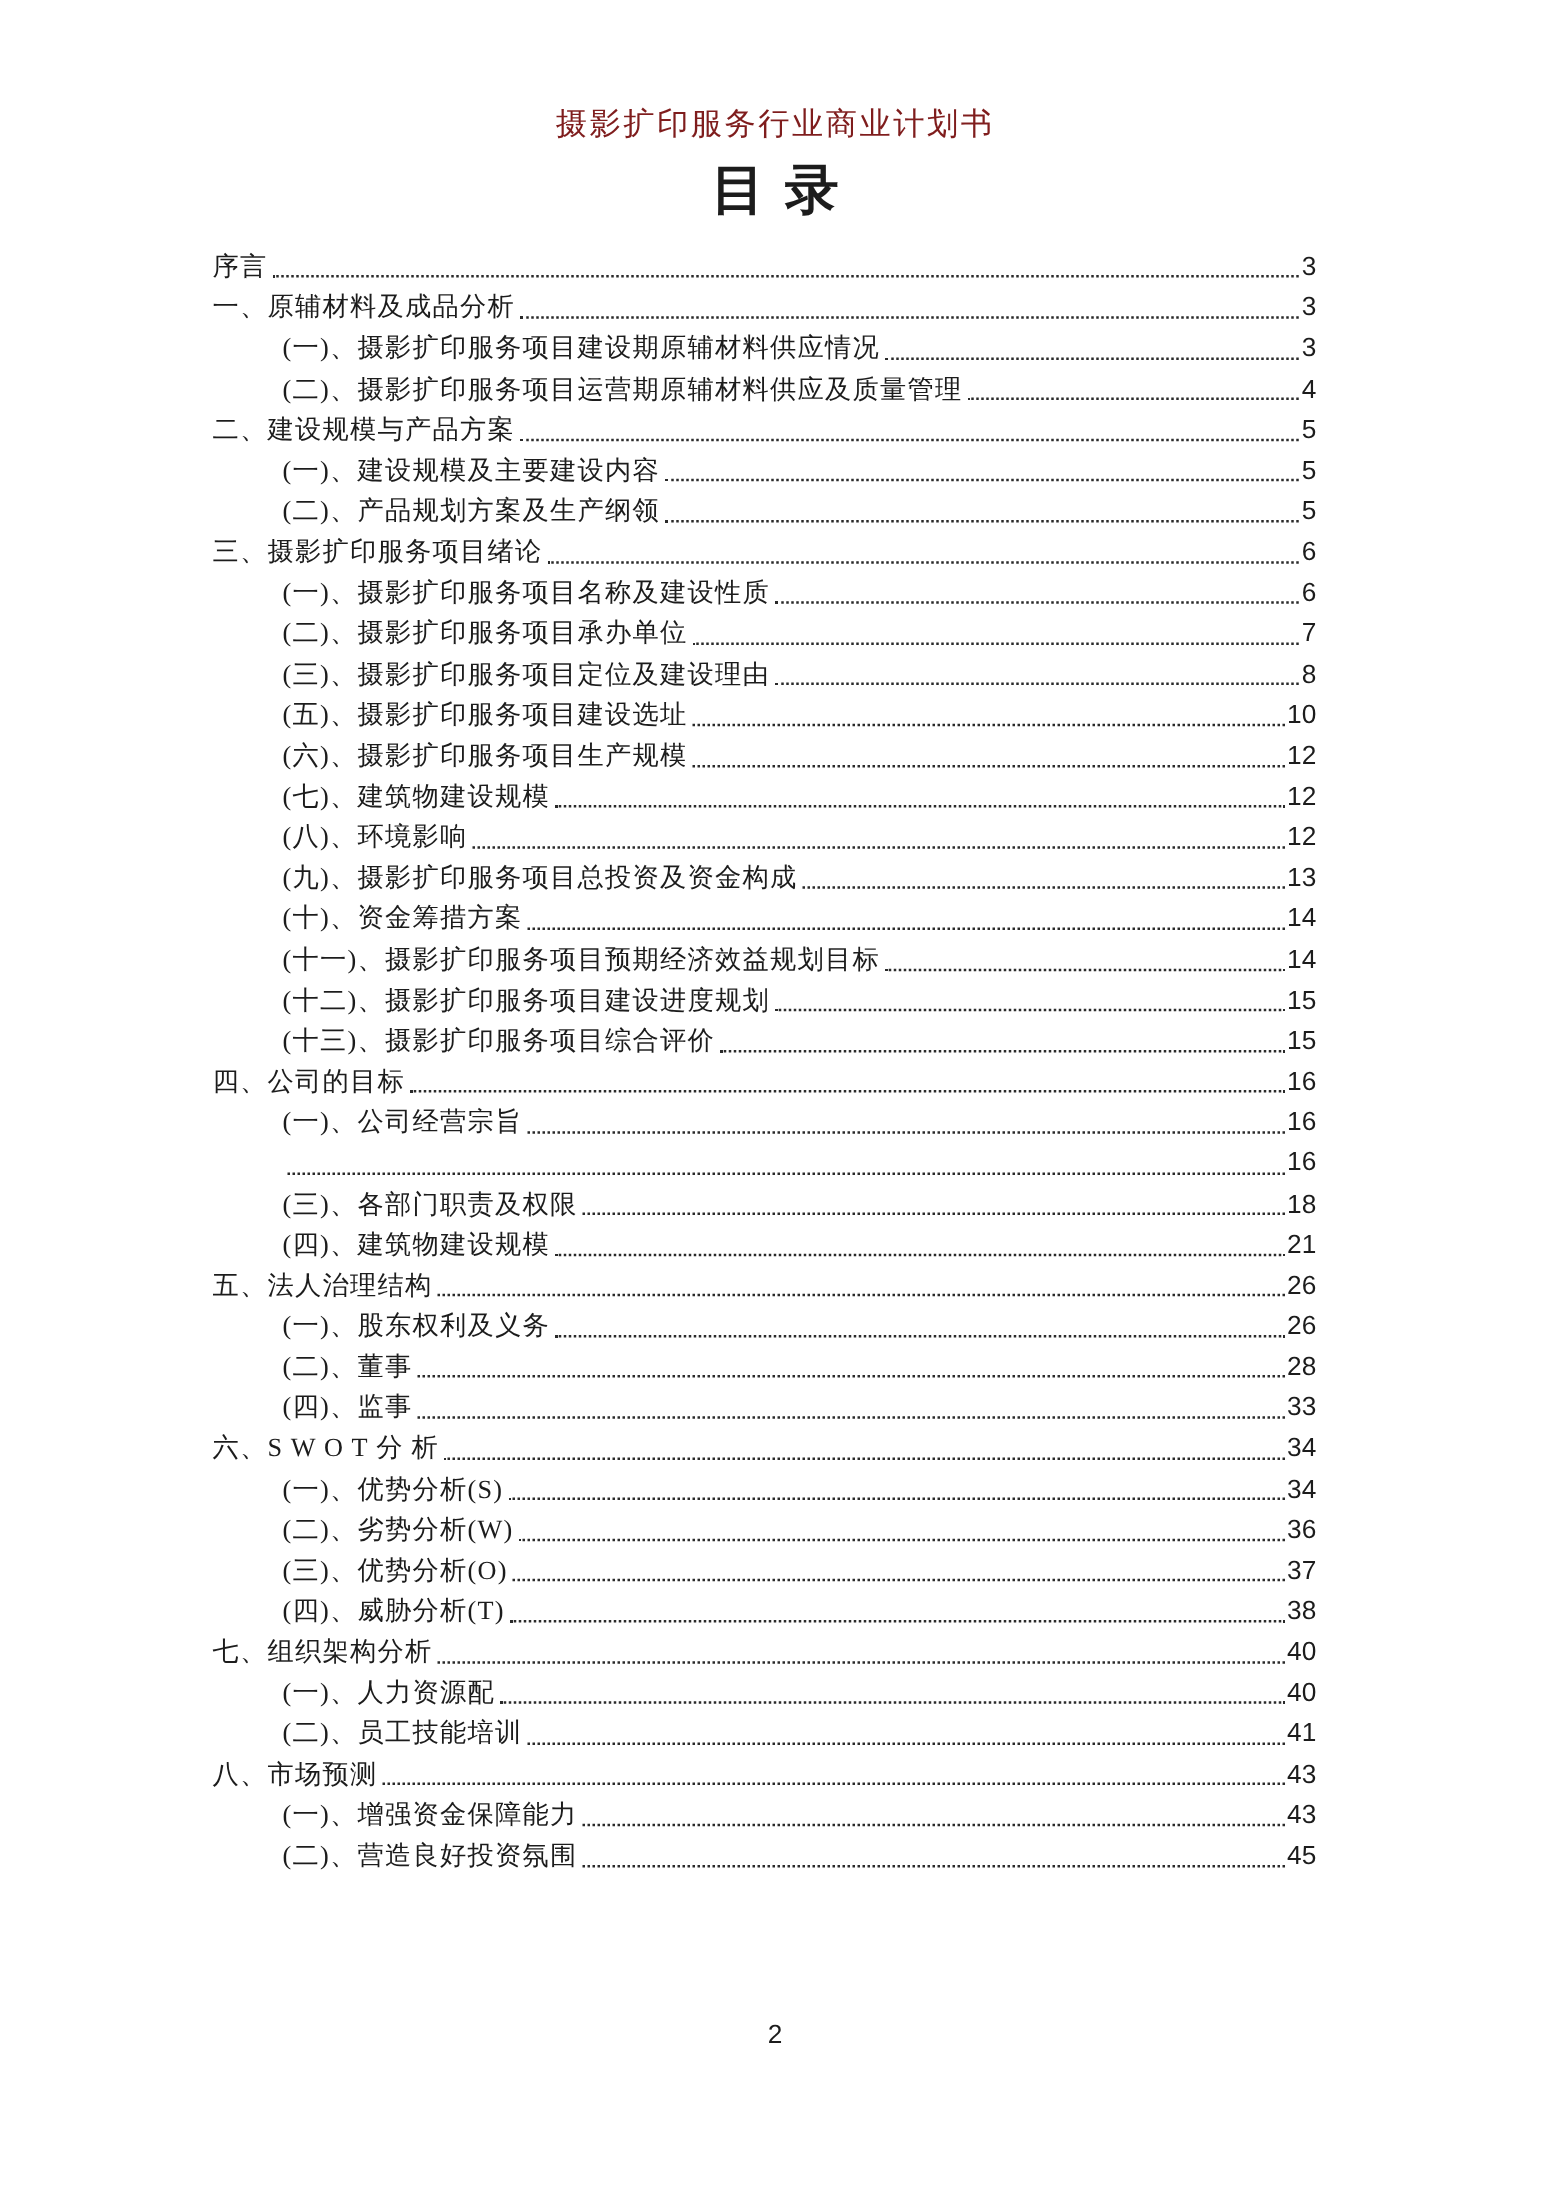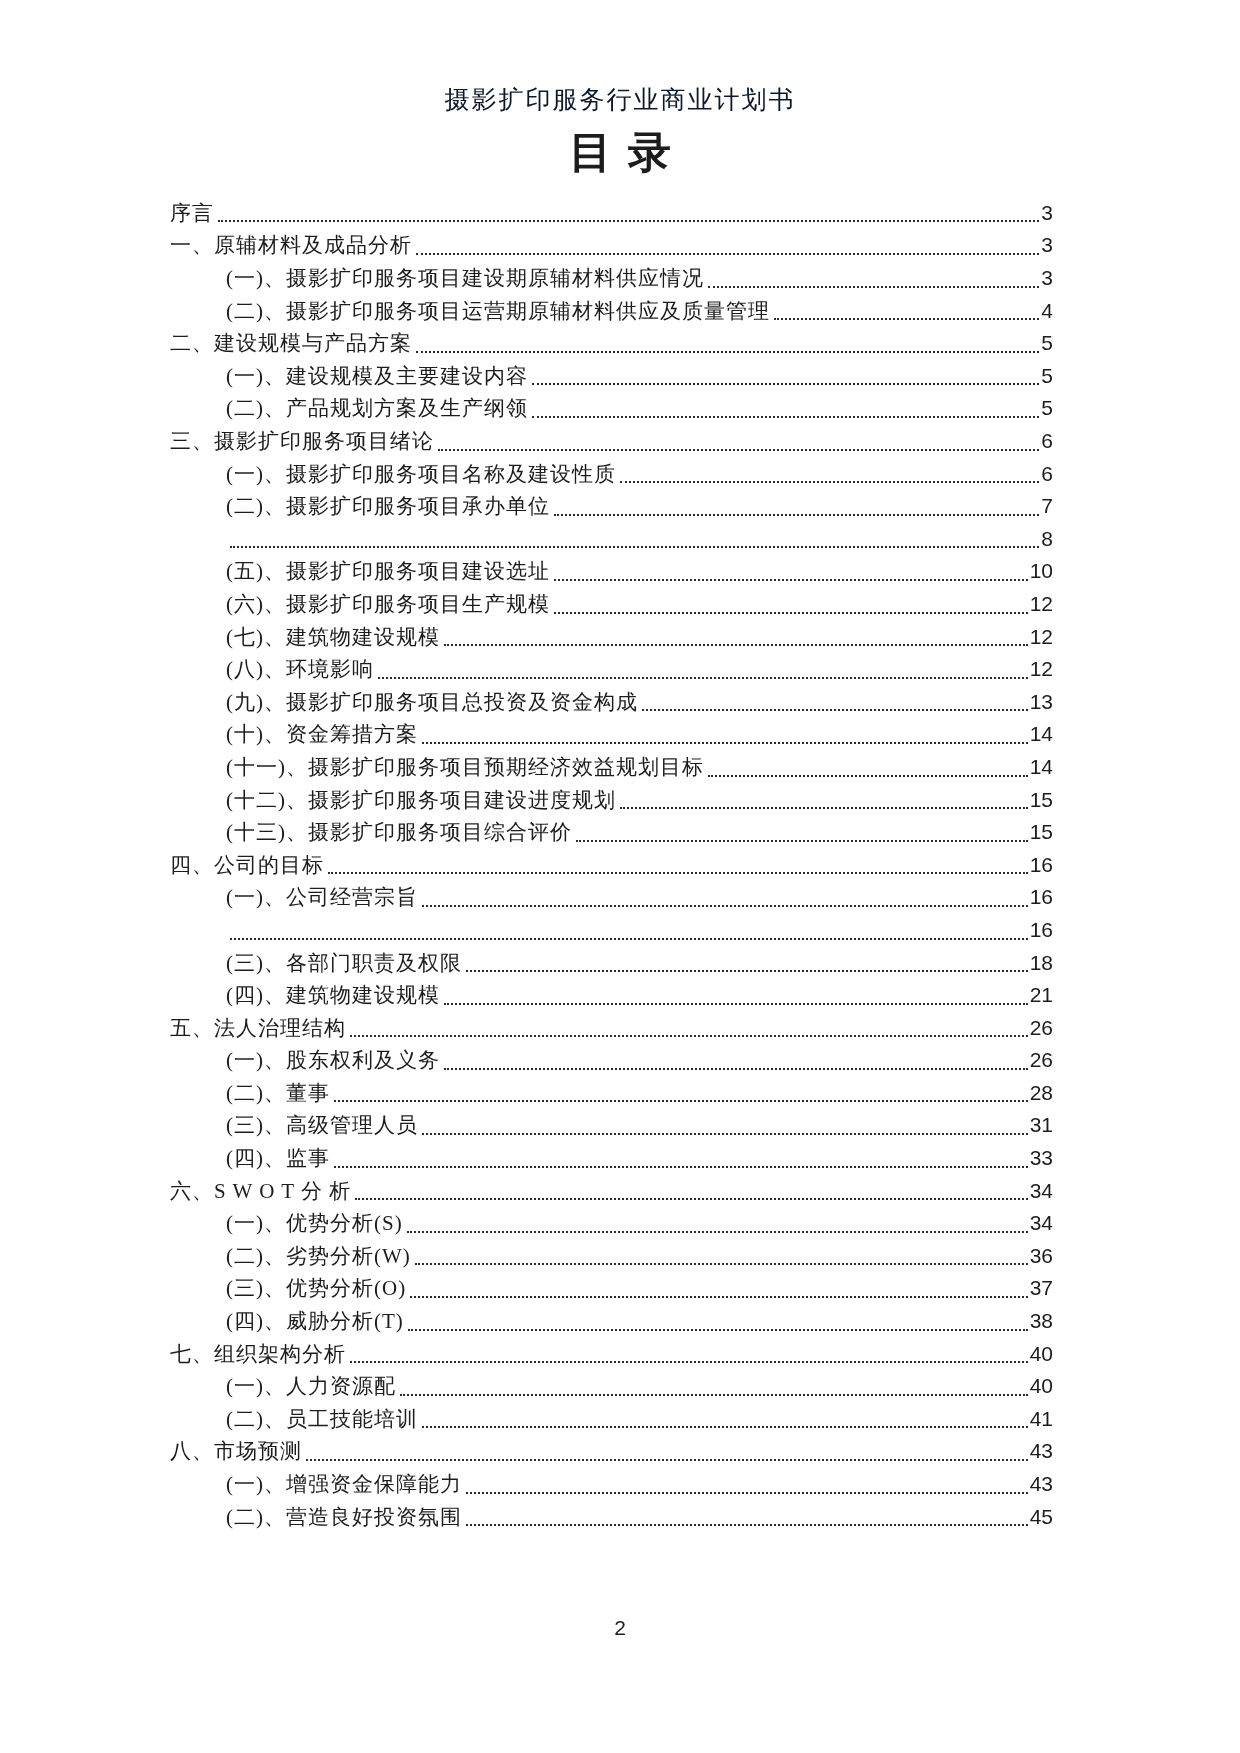--- a/index.html
+++ b/index.html
@@ -17,21 +17,21 @@
     height: 1753px;
     background: #ffffff;
     position: relative;
   }
   .doc-header {
     padding-top: 84px;
     text-align: center;
     font-size: 25px;
     line-height: 1.25;
     letter-spacing: 2px;
-    color: #0f172a;
+    color: #7f1d1d;
   }
   .toc-title {
     margin-top: 12px;
     text-align: center;
     font-size: 43px;
     font-weight: bold;
     line-height: 1.2;
   }
   .toc-title span {
     letter-spacing: 16px;
@@ -133,20 +133,21 @@
     <span class="toc-label">(一)、摄影扩印服务项目名称及建设性质</span>
     <span class="leader"></span>
     <span class="toc-page">6</span>
   </div>
       <div class="toc-row level-2">
     <span class="toc-label">(二)、摄影扩印服务项目承办单位</span>
     <span class="leader"></span>
     <span class="toc-page">7</span>
   </div>
       <div class="toc-row level-2">
+    <span class="toc-label">(三)、摄影扩印服务项目定位及建设理由</span>
     <span class="leader"></span>
     <span class="toc-page">8</span>
   </div>
       <div class="toc-row level-2">
     <span class="toc-label">(五)、摄影扩印服务项目建设选址</span>
     <span class="leader"></span>
     <span class="toc-page">10</span>
   </div>
       <div class="toc-row level-2">
     <span class="toc-label">(六)、摄影扩印服务项目生产规模</span>
@@ -221,25 +222,20 @@
     <span class="toc-label">(一)、股东权利及义务</span>
     <span class="leader"></span>
     <span class="toc-page">26</span>
   </div>
       <div class="toc-row level-2">
     <span class="toc-label">(二)、董事</span>
     <span class="leader"></span>
     <span class="toc-page">28</span>
   </div>
       <div class="toc-row level-2">
-    <span class="toc-label">(三)、高级管理人员</span>
-    <span class="leader"></span>
-    <span class="toc-page">31</span>
-  </div>
-      <div class="toc-row level-2">
     <span class="toc-label">(四)、监事</span>
     <span class="leader"></span>
     <span class="toc-page">33</span>
   </div>
       <div class="toc-row level-1">
     <span class="toc-label">六、S W O T 分 析</span>
     <span class="leader"></span>
     <span class="toc-page">34</span>
   </div>
       <div class="toc-row level-2">

